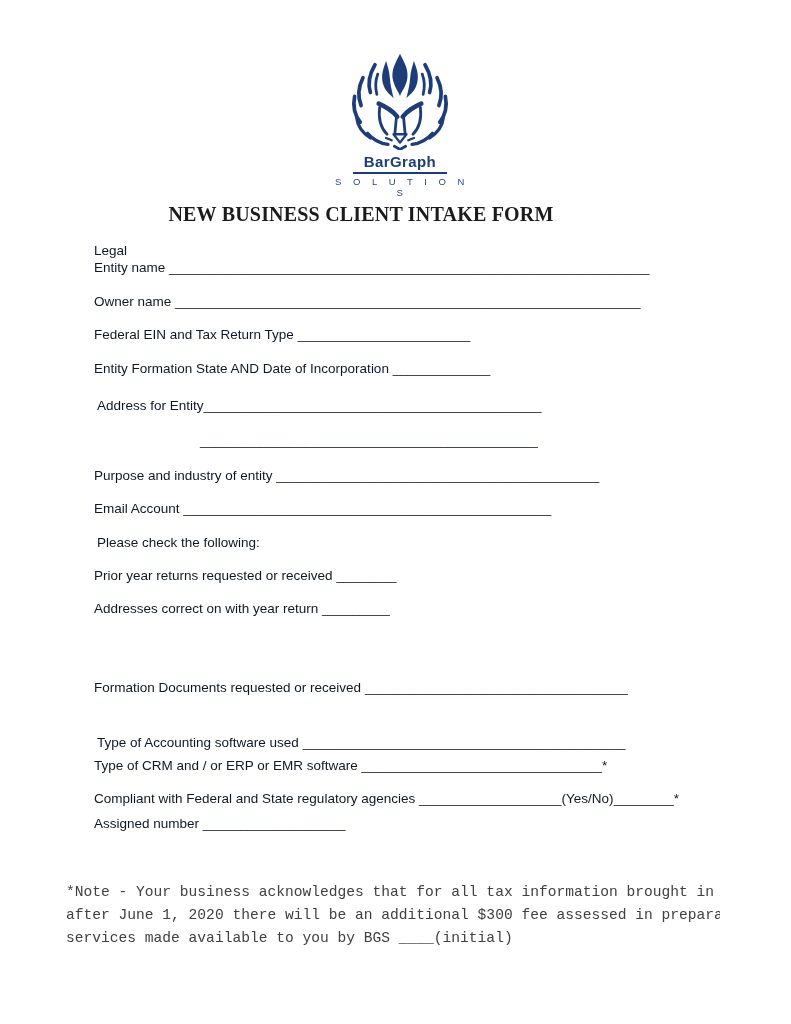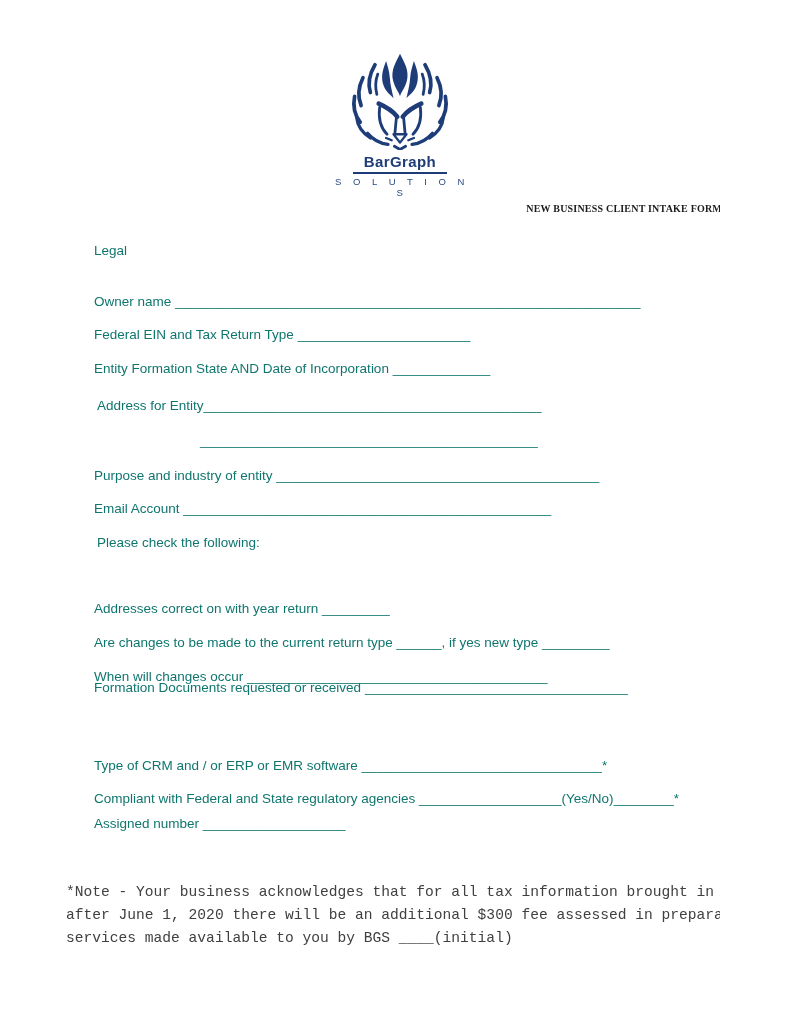--- a/index.html
+++ b/index.html
@@ -5,25 +5,25 @@
   html,body{margin:0;padding:0;background:#ffffff;}
   .page{position:relative;width:720px;height:1024px;background:#ffffff;overflow:hidden;
         font-family:"Liberation Sans",sans-serif;}
   
   .logo-wrap{position:absolute;left:330px;top:50px;width:140px;text-align:center;}
   .lion{display:block;margin:0 auto;}
   .brand{margin-top:3px;font-weight:bold;font-size:15px;letter-spacing:.4px;color:#1e3c78;}
   .brand-rule{width:94px;height:2px;background:#1e3c78;margin:2px auto 2px auto;}
   .tagline{font-size:9.5px;letter-spacing:4.5px;color:#2a4a86;padding-left:4px;}
   
-  .title{position:absolute;left:0;top:203px;width:722px;text-align:right;
-         font-family:"Liberation Serif",serif;font-weight:bold;font-size:10px;
+  .title{position:absolute;left:0;top:203px;width:722px;text-align:center;
+         font-family:"Liberation Serif",serif;font-weight:bold;font-size:20px;
          color:#1b1b1b;letter-spacing:.2px;}
   
-  .fl{position:absolute;left:94px;font-size:13.5px;color:#0f766e;white-space:nowrap;}
+  .fl{position:absolute;left:94px;font-size:13.5px;color:#0f172a;white-space:nowrap;}
   .fl .blank{letter-spacing:0;}
   
   .note{position:absolute;left:66px;top:881px;width:700px;margin:0;
         font-family:Liberation Mono, monospace;font-size:14.6px;line-height:23px;color:#404040;}
 </style>
 </head>
 <body>
 
 <div class="page">
 
@@ -63,20 +63,23 @@
     <div class="brand-rule"></div>
     <div class="tagline">S O L U T I O N S</div>
   </div>
 
   <div class="title">NEW BUSINESS CLIENT INTAKE FORM</div>
 
   <div class="fl" style="top:243px">
     <span>Legal</span>
   </div>
 
+  <div class="fl" style="top:260px">
+    <span>Entity name </span><span class="blank">________________________________________________________________</span>
+  </div>
 
   <div class="fl" style="top:294px">
     <span>Owner name </span><span class="blank">______________________________________________________________</span>
   </div>
 
   <div class="fl" style="top:327px">
     <span>Federal EIN and Tax Return Type </span><span class="blank">_______________________</span>
   </div>
 
   <div class="fl" style="top:398px;left:97px">
@@ -96,37 +99,37 @@
   </div>
 
   <div class="fl" style="top:468px">
     <span>Purpose and industry of entity </span><span class="blank">___________________________________________</span>
   </div>
 
   <div class="fl" style="top:535px;left:97px">
     <span>Please check the following:</span>
   </div>
 
+  <div class="fl" style="top:568px">
+    <span>Prior year returns requested or received </span><span class="blank">________</span>
+  </div>
 
   <div class="fl" style="top:601px">
     <span>Addresses correct on with year return </span><span class="blank">_________</span>
   </div>
 
-  <div class="fl" style="top:635px">
-    <span>Are changes to be made to the current return type </span><span class="blank">______</span><span>, if yes new type </span><span class="blank">_________</span>
-  </div>
 
-  <div class="fl" style="top:669px">
-    <span>When will changes occur </span><span class="blank">________________________________________</span>
-  </div>
 
   <div class="fl" style="top:680px">
     <span>Formation Documents requested or received </span><span class="blank">___________________________________</span>
   </div>
 
+  <div class="fl" style="top:735px;left:97px">
+    <span>Type of Accounting software used </span><span class="blank">___________________________________________</span>
+  </div>
 
   <div class="fl" style="top:758px">
     <span>Type of CRM and / or ERP or EMR software  </span><span class="blank">________________________________</span><span>*</span>
   </div>
 
   <div class="fl" style="top:791px">
     <span>Compliant with Federal and State regulatory agencies </span><span class="blank">___________________</span><span>(Yes/No)</span><span class="blank">________</span><span>*</span>
   </div>
 
   <div class="fl" style="top:816px">

